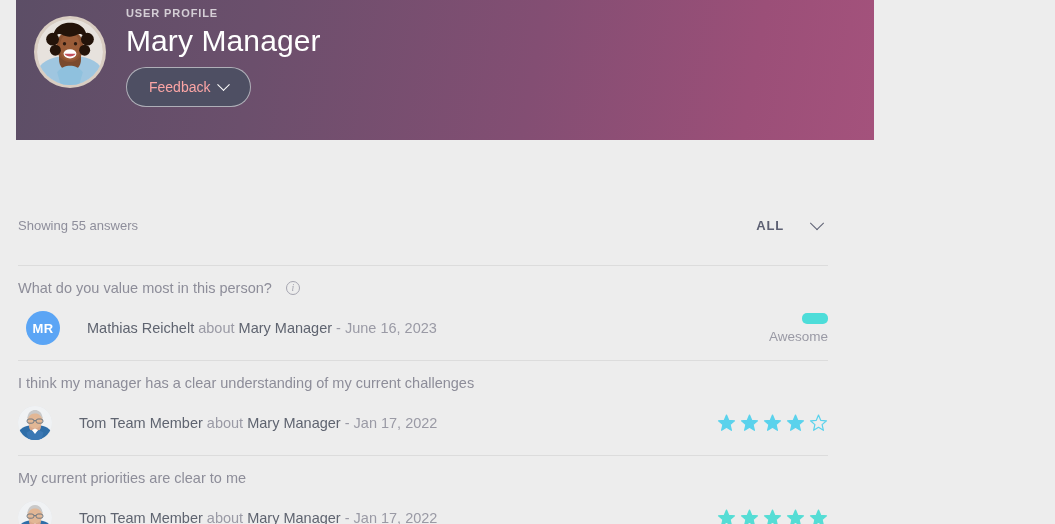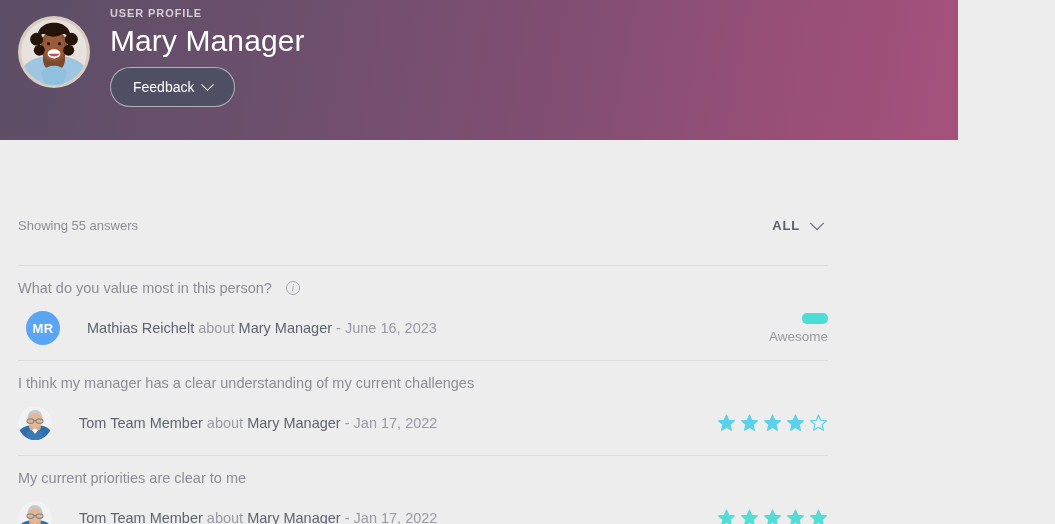--- a/index.html
+++ b/index.html
@@ -8,24 +8,25 @@
     width: 1055px;
     height: 524px;
     overflow: hidden;
     font-family: "Liberation Sans", sans-serif;
     background: #ededed;
   }
 
   
   .profile-header {
     position: relative;
-    width: 958px;
+    width: 858px;
     height: 140px;
     background: linear-gradient(100deg, #5c4e66 0%, #6b4f6c 28%, #834e73 60%, #9b4f78 85%, #a4527c 100%);
     overflow: hidden;
+    margin-left: 16px;
   }
 
   .avatar-large {
     position: absolute;
     left: 18px;
     top: 16px;
     width: 72px;
     height: 72px;
     border-radius: 50%;
     overflow: hidden;
@@ -63,21 +64,21 @@
     left: 110px;
     top: 67px;
     display: inline-flex;
     align-items: center;
     gap: 9px;
     height: 40px;
     padding: 0 22px;
     border-radius: 20px;
     background: #4e4f63;
     border: 1px solid rgba(255,255,255,0.55);
-    color: #ffffff;
+    color: #fca5a5;
     font-size: 14px;
     cursor: pointer;
   }
   .chev {
     display: inline-block;
     width: 9px;
     height: 9px;
     border-right: 1.6px solid #ffffff;
     border-bottom: 1.6px solid #ffffff;
     transform: rotate(45deg) translate(-2px,-2px);
@@ -101,21 +102,21 @@
     justify-content: space-between;
     border-bottom: 1px solid #dcdcdc;
   }
   .showing-count {
     font-size: 13px;
     color: #8e8e9b;
   }
   .filter-dd {
     display: flex;
     align-items: center;
-    gap: 12px;
+    gap: 28px;
     padding-right: 6px;
     cursor: pointer;
   }
   .filter-label {
     font-size: 13px;
     font-weight: bold;
     letter-spacing: 0.8px;
     color: #5d6073;
   }
   .chev-dark {

